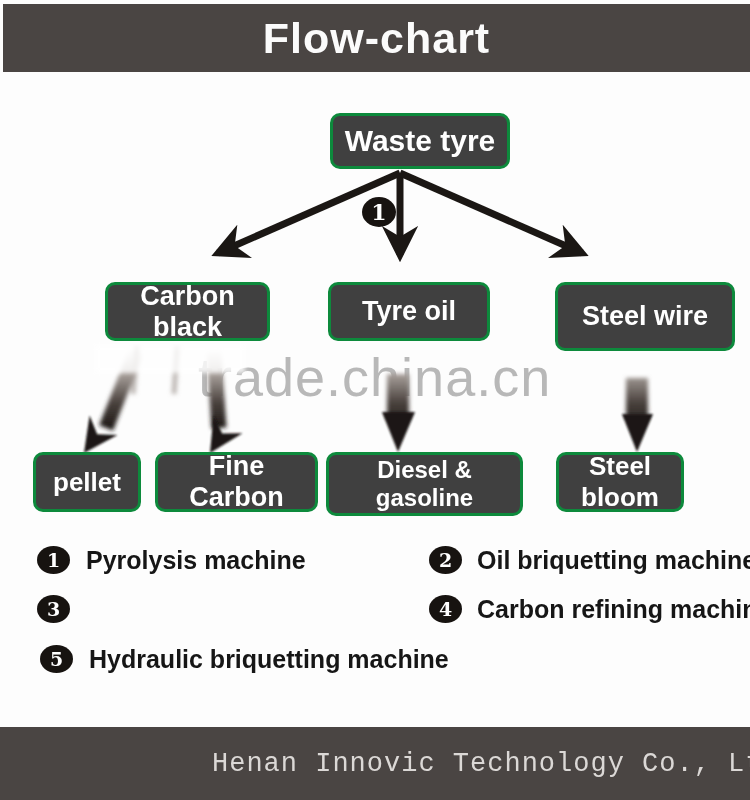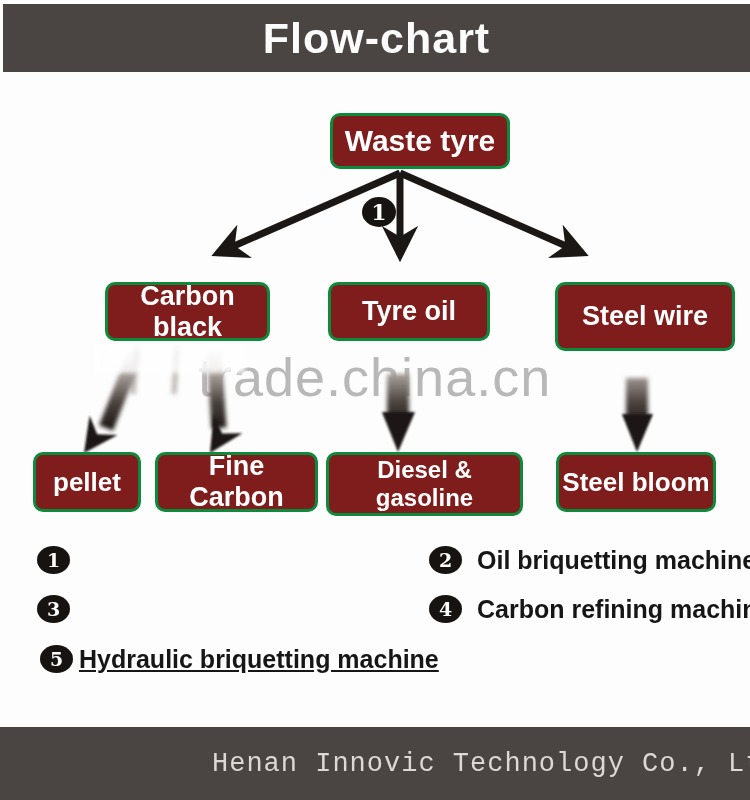--- a/index.html
+++ b/index.html
@@ -18,32 +18,32 @@
   }
   
   #watermark{
     position:absolute;left:198px;top:346px;z-index:1;
     font-size:54px;color:#a7a7a7;opacity:.8;letter-spacing:1px;font-weight:400;white-space:nowrap;
   }
   
   #arrows{position:absolute;left:0;top:0;z-index:2;pointer-events:none;}
   
   .node{
-    position:absolute;z-index:3;background:#7f1d1d;border:3px solid #0d8a3c;border-radius:10px;
+    position:absolute;z-index:3;background:#404040;border:3px solid #0d8a3c;border-radius:10px;
     display:flex;align-items:center;justify-content:center;box-sizing:border-box;
     color:#ffffff;font-weight:bold;text-align:center;
   }
   #node-root{left:330px;top:113px;width:180px;height:56px;font-size:30px;}
   #node-carbon-black{left:105px;top:282px;width:165px;height:59px;font-size:27px;}
   #node-tyre-oil{left:328px;top:282px;width:162px;height:59px;font-size:27px;}
   #node-steel-wire{left:555px;top:282px;width:180px;height:69px;font-size:27px;}
   #node-pellet{left:33px;top:452px;width:108px;height:60px;font-size:26px;}
   #node-fine-carbon{left:155px;top:452px;width:163px;height:60px;font-size:27px;}
   #node-diesel{left:326px;top:452px;width:197px;height:64px;font-size:24px;}
-  #node-steel-bloom{left:556px;top:452px;width:160px;height:60px;font-size:26px;text-align:center;}
+  #node-steel-bloom{left:556px;top:452px;width:128px;height:60px;font-size:26px;text-align:center;}
   
   .legend-badge{
     position:absolute;z-index:3;width:33px;height:28px;border-radius:50%;background:#171310;
     display:flex;align-items:center;justify-content:center;
     color:#fff;font-family:"DejaVu Serif",serif;font-weight:bold;font-size:19px;
   }
   .legend-label{
     position:absolute;z-index:3;color:#161616;font-weight:bold;font-size:25px;line-height:28px;white-space:nowrap;
   }
 </style>
@@ -114,29 +114,30 @@
   <div id="node-root" class="node">Waste tyre</div>
   <div id="node-carbon-black" class="node">Carbon black</div>
   <div id="node-tyre-oil" class="node">Tyre oil</div>
   <div id="node-steel-wire" class="node">Steel wire</div>
   <div id="node-pellet" class="node">pellet</div>
   <div id="node-fine-carbon" class="node">Fine Carbon</div>
   <div id="node-diesel" class="node">Diesel &amp; gasoline</div>
   <div id="node-steel-bloom" class="node">Steel bloom</div>
 
   <div class="legend-badge" style="left:37px;top:546px;">1</div>
+  <div class="legend-label" style="left:86px;top:546px;">Pyrolysis machine</div>
 
   <div class="legend-badge" style="left:429px;top:546px;">2</div>
   <div class="legend-label" style="left:477px;top:546px;">Oil briquetting machine</div>
 
   <div class="legend-badge" style="left:37px;top:595px;">3</div>
 
   <div class="legend-badge" style="left:429px;top:595px;">4</div>
   <div class="legend-label" style="left:477px;top:595px;">Carbon refining machine</div>
 
   <div class="legend-badge" style="left:40px;top:645px;">5</div>
-  <div class="legend-label" style="left:79px;top:645px;text-decoration:underline;">Hydraulic briquetting machine</div>
+  <div class="legend-label" style="left:89px;top:645px;">Hydraulic briquetting machine</div>
 
   <div id="footer-bar" class="bar">
     <span id="footer-text">Henan Innovic Technology Co., Ltd.</span>
   </div>
 
 </div>
 
 </body></html>

